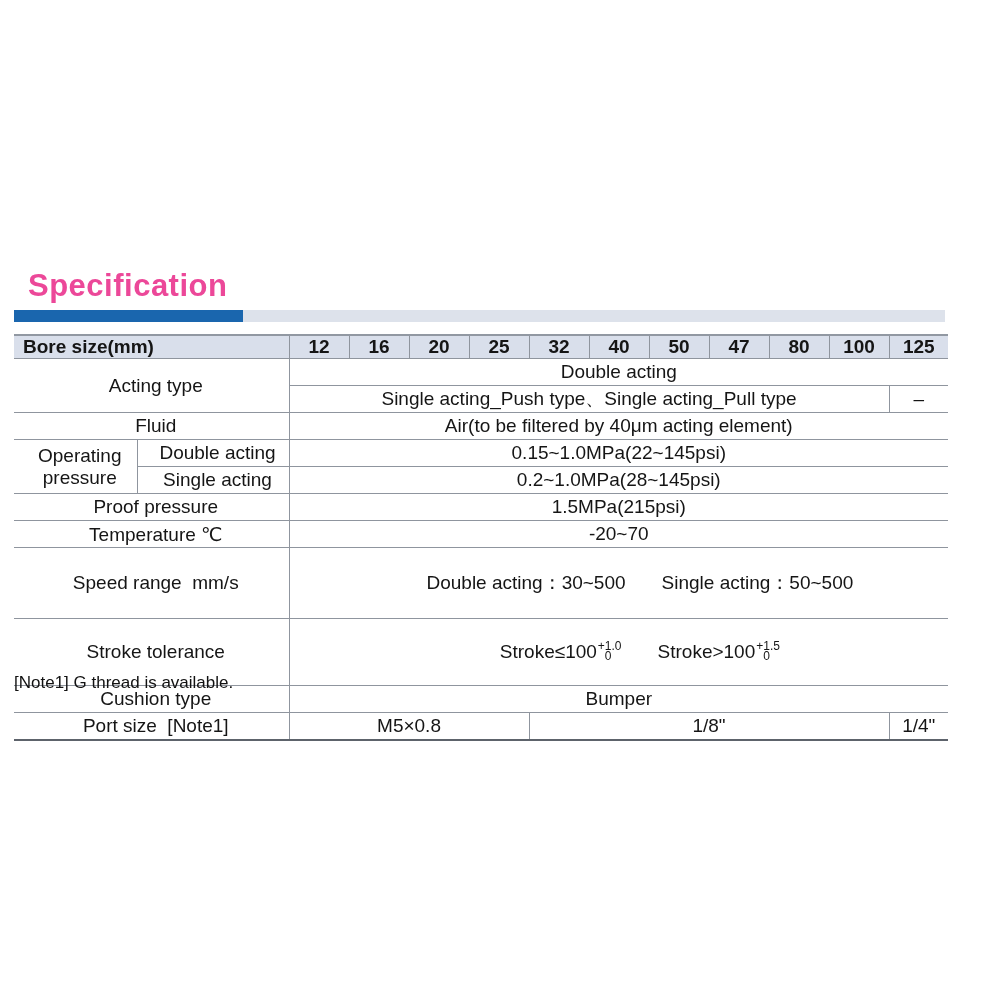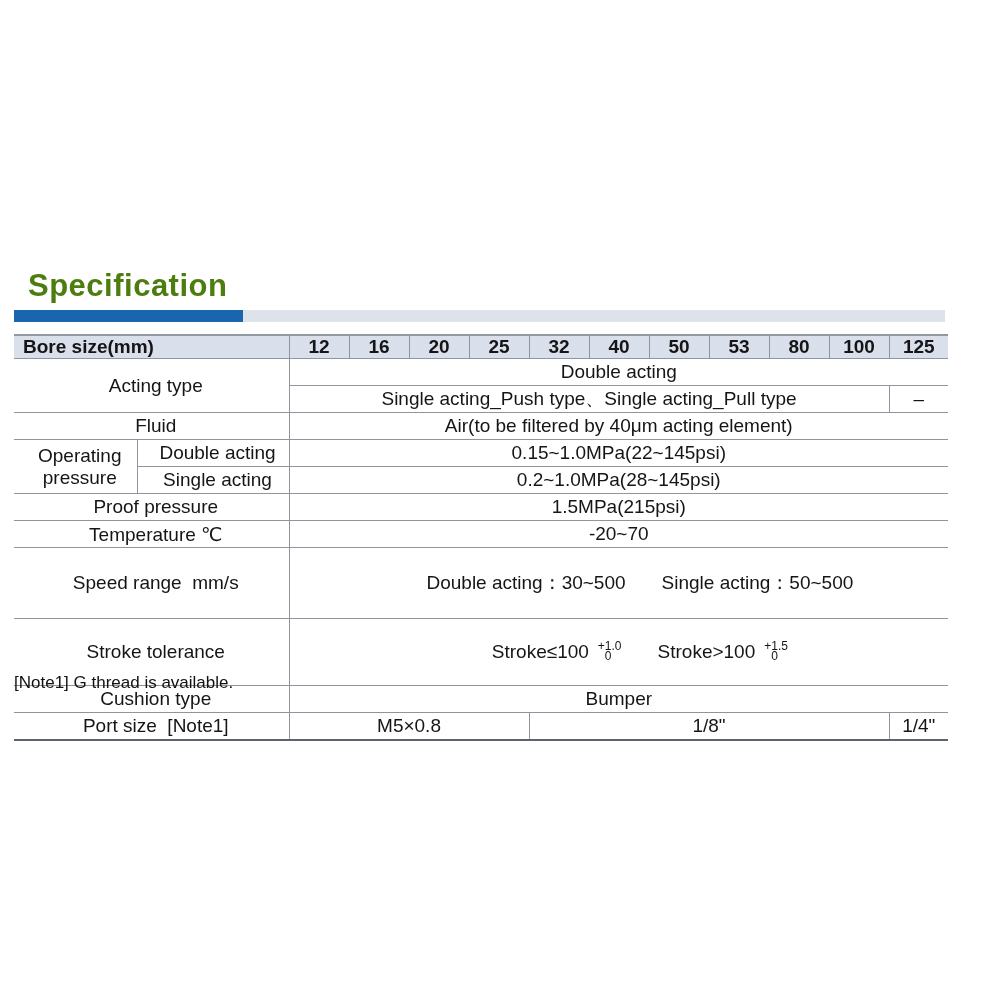--- a/index.html
+++ b/index.html
@@ -11,21 +11,21 @@
     position: relative;
     overflow: hidden;
   }
   .content { position: absolute; left: 0; top: 0; width: 1000px; }
 
   .page-title {
     position: absolute;
     left: 28px; top: 268px;
     font-size: 31px;
     font-weight: bold;
-    color: #4d7c0f;
+    color: #ec4899;
     letter-spacing: 0.5px;
   }
   .title-bar {
     position: absolute;
     left: 14px; top: 310px;
     width: 931px; height: 12px;
     display: flex;
   }
   .title-bar .bar-accent { width: 229px; height: 100%; background: #1a66ae; }
   .title-bar .bar-rest   { flex: 1; height: 100%; background: #dde2eb; }
@@ -60,21 +60,21 @@
   .spec .no-right { border-right: none; }
   .spec tr.last td { border-bottom: 2px solid #5d636b; }
 
   .tol {
     display: inline-flex;
     flex-direction: column;
     align-items: flex-start;
     font-size: 12px;
     line-height: 10px;
     vertical-align: middle;
-    margin-left: 9px;
+    margin-left: 1px;
     transform: translateY(-2px);
   }
   .tol .tol-bot { padding-left: 7px; }
   .gap36 { display: inline-block; width: 36px; }
 
   .notes {
     position: absolute;
     left: 14px; top: 670px;
     font-size: 17px;
     line-height: 26px;
@@ -113,21 +113,21 @@
     <tbody>
         <tr class="hdr">
       <th colspan="2" class="rowlabel no-left">Bore size(mm)</th>
       <th>12</th>
       <th>16</th>
       <th>20</th>
       <th>25</th>
       <th>32</th>
       <th>40</th>
       <th>50</th>
-      <th>53</th>
+      <th>47</th>
       <th>80</th>
       <th>100</th>
       <th class="no-right">125</th>
     </tr>
 
     <tr>
       <td colspan="2" rowspan="2" class="label no-left">Acting type</td>
       <td colspan="11" class="val no-right">Double acting</td>
     </tr>
     <tr>

